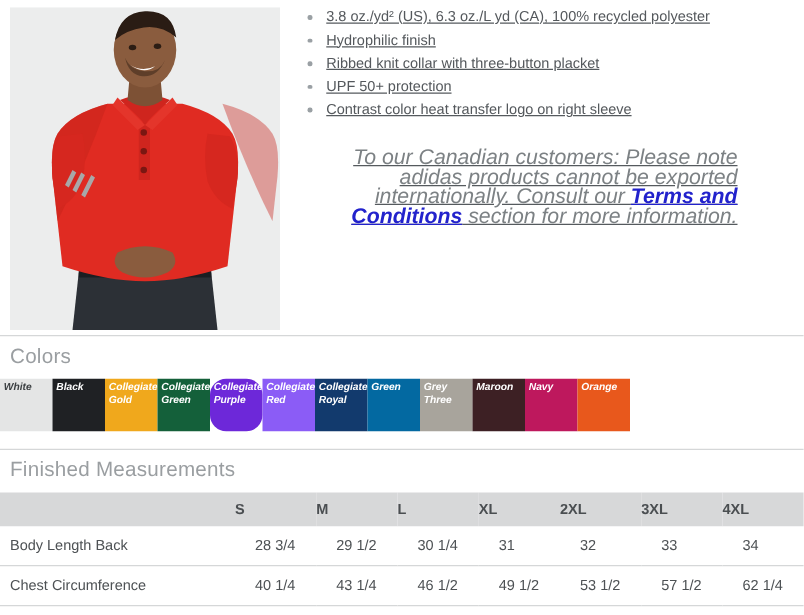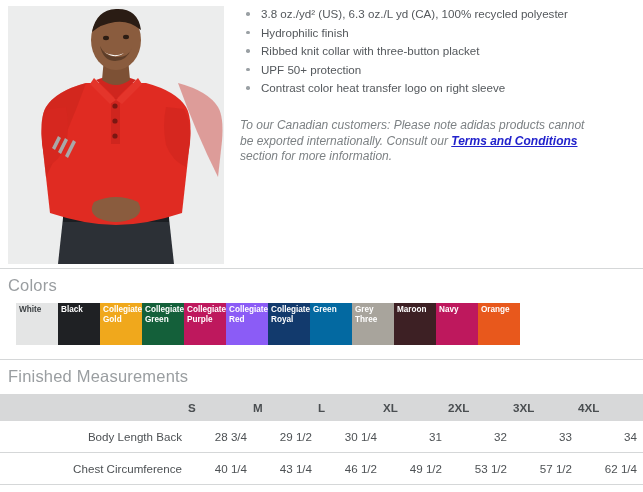--- a/index.html
+++ b/index.html
@@ -3,65 +3,65 @@
 <meta charset="utf-8">
 <style>
   html,body{margin:0;padding:0;}
   body{
     width:643px;height:492px;overflow:hidden;background:#ffffff;
     font-family:"Liberation Sans",sans-serif;color:#555a5e;
   }
   .page{position:relative;width:643px;height:492px;}
 
   
-  .top{display:flex;align-items:flex-start;}
+  .top{display:flex;align-items:flex-start;text-decoration:underline;}
   .photo-wrap{width:216px;height:258px;margin:6px 0 0 8px;flex:0 0 auto;}
   .photo{width:100%;height:100%;background:#eceded;position:relative;overflow:hidden;}
   .photo svg{display:block;width:100%;height:100%;}
 
   .specs{margin-left:16px;padding-top:6px;width:396px;}
   ul.bullets{list-style:none;margin:0;padding:0;}
   ul.bullets li{
     position:relative;padding-left:21px;margin-bottom:3.5px;
     font-size:11.6px;line-height:15px;color:#54585c;
   }
   ul.bullets li:before{
     content:"";position:absolute;left:6px;top:6px;width:3.5px;height:3.5px;
     border-radius:50%;background:#9aa0a4;
   }
   .disclaimer{
-    margin-top:23px;font-style:italic;font-size:12px;line-height:15.5px;
-    color:#7c8184;width:350px;
+    margin-top:23px;font-style:italic;font-size:17px;line-height:15.5px;
+    color:#7c8184;width:350px;text-align:right;
   }
   .disclaimer a{color:#2222cc;font-weight:bold;text-decoration:underline;font-style:italic;}
 
   
   .hr{height:1px;background:#d5d7d8;margin:0;}
   .sec-head{
     font-family:Liberation Sans, sans-serif;font-size:16.5px;color:#9a9ea1;
     padding:7px 0 8px 8px;letter-spacing:.2px;
   }
 
   
-  .swatches{display:flex;margin-left:16px;}
+  .swatches{display:flex;margin-left:0;font-style:italic;}
   .sw{width:42px;height:42px;position:relative;}
   .sw .lbl{
     position:absolute;left:3px;top:2px;right:1px;
     font-size:8.2px;font-weight:bold;line-height:10px;color:#ffffff;
   }
   .sw.light .lbl{color:#3c4043;}
 
   
   .mtable{width:100%;border-collapse:collapse;table-layout:fixed;}
   .mtable th,.mtable td{text-align:left;font-size:11.6px;color:#4d5154;}
   .mtable thead th{
     background:#d7d8d9;font-weight:bold;padding:7px 0 7px 0;color:#4a4e51;
   }
   .mtable thead th.rowhead{width:180px;padding-left:8px;}
-  .mtable tbody td{padding:9px 6px;border-bottom:1px solid #d5d7d8;text-align:right;}
+  .mtable tbody td{padding:9px 16px;border-bottom:1px solid #d5d7d8;}
   .mtable tbody td.rowhead{padding-left:8px;}
 </style>
 </head>
 <body>
 
 <div class="page">
 
   <div class="top">
 
     <div class="photo-wrap">
@@ -131,21 +131,21 @@
       </div>
       <div class="sw" style="background: rgb(31, 33, 36);">
         <span class="lbl">Black</span>
       </div>
       <div class="sw" style="background: rgb(240, 168, 28);">
         <span class="lbl">Collegiate Gold</span>
       </div>
       <div class="sw" style="background: rgb(20, 96, 58);">
         <span class="lbl">Collegiate Green</span>
       </div>
-      <div class="sw" style="background: #be185d;">
+      <div class="sw" style="background: #6d28d9; border-radius: 13px;">
         <span class="lbl">Collegiate Purple</span>
       </div>
       <div class="sw" style="background: #8b5cf6;">
         <span class="lbl">Collegiate Red</span>
       </div>
       <div class="sw" style="background: rgb(18, 58, 109);">
         <span class="lbl">Collegiate Royal</span>
       </div>
       <div class="sw" style="background: #0369a1;">
         <span class="lbl">Green</span>

